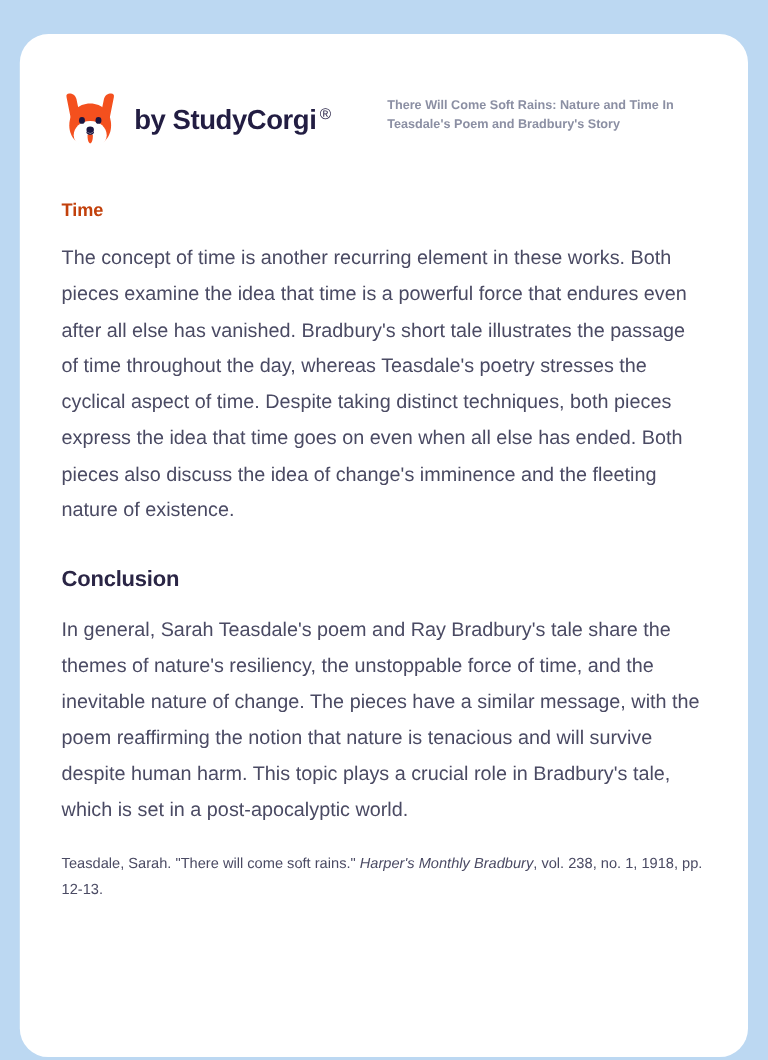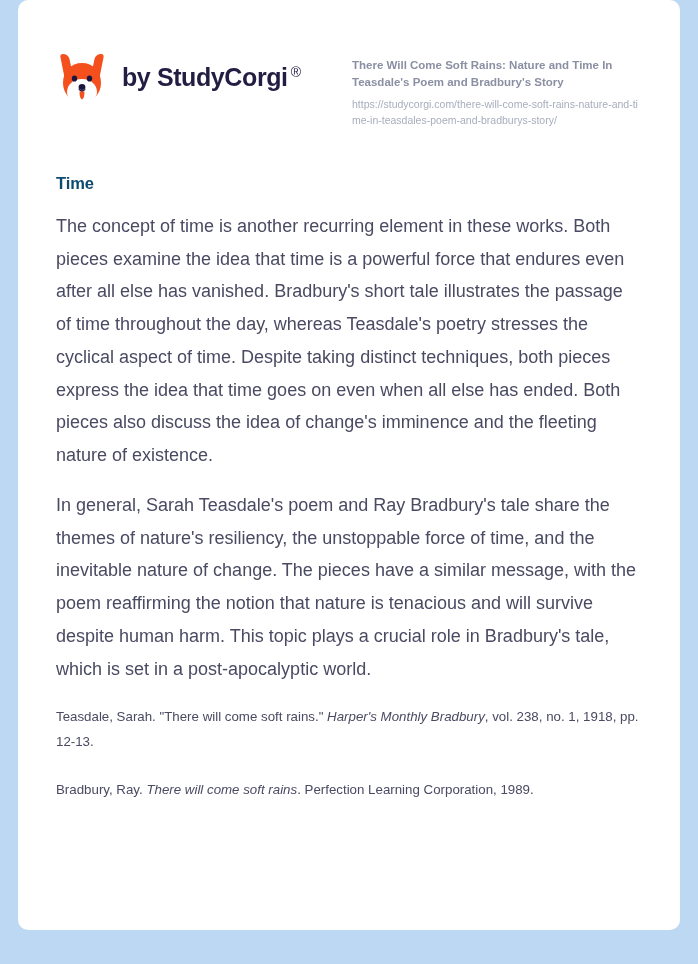--- a/index.html
+++ b/index.html
@@ -9,25 +9,25 @@
   body {
     width: 698px;
     height: 964px;
     background: #bcd8f2;
     font-family: "Liberation Sans", sans-serif;
     overflow: hidden;
   }
   .page-card {
     position: absolute;
     left: 18px;
-    top: 0;
+    top: 31px;
     width: 662px;
     height: 930px;
     background: #ffffff;
-    border-radius: 10px;
+    border-radius: 26px;
     box-sizing: border-box;
     overflow: hidden;
   }
   .header {
     display: flex;
     align-items: flex-start;
     justify-content: space-between;
     padding: 44px 38px 0 38px;
   }
   .brand {
@@ -84,21 +84,21 @@
   h2.section-title {
     font-size: 20px;
     font-weight: bold;
     color: #2a2545;
     margin: 36px 0 0 0;
     letter-spacing: -0.2px;
   }
   h3.section-title {
     font-size: 16.5px;
     font-weight: bold;
-    color: #0c4a6e;
+    color: #c2410c;
     margin: 0;
     letter-spacing: -0.1px;
   }
   p.body-text {
     font-size: 18px;
     color: #4a4a63;
     line-height: 1.82;
     margin: 17px 0 0 0;
     text-align: left;
   }
@@ -137,33 +137,32 @@
           <ellipse cx="26" cy="37" rx="3.4" ry="2.9" fill="#1b1640"></ellipse>
           <path d="M22.6 39.8 Q26 44 29.4 39.8 L29.4 38.6 Q26 42 22.6 38.6 Z" fill="#1b1640"></path>
           <path d="M23.6 41.5 C23.6 41.5 23.2 48.5 26 49.5 C28.8 48.5 28.4 41.5 28.4 41.5 Z" fill="#f4501e"></path>
         </svg>
       </span>
       <span class="brand-text"><span>by StudyCorgi</span><span class="brand-reg">®</span></span>
     </div>
 
     <div class="header-right">
       <p class="doc-title">There Will Come Soft Rains: Nature and Time In Teasdale's Poem and Bradbury's Story</p>
-      <p class="doc-url">https://studycorgi.com/there-will-come-soft-rains-nature-and-time-in-teasdales-poem-and-bradburys-story/</p>
     </div>
 
   </div>
 
   <div class="content">
 
     <h3 class="section-title">Time</h3>
     <p class="body-text">The concept of time is another recurring element in these works. Both pieces examine the idea that time is a powerful force that endures even after all else has vanished. Bradbury's short tale illustrates the passage of time throughout the day, whereas Teasdale's poetry stresses the cyclical aspect of time. Despite taking distinct techniques, both pieces express the idea that time goes on even when all else has ended. Both pieces also discuss the idea of change's imminence and the fleeting nature of existence.</p>
 
+    <h2 class="section-title">Conclusion</h2>
     <p class="body-text">In general, Sarah Teasdale's poem and Ray Bradbury's tale share the themes of nature's resiliency, the unstoppable force of time, and the inevitable nature of change. The pieces have a similar message, with the poem reaffirming the notion that nature is tenacious and will survive despite human harm. This topic plays a crucial role in Bradbury's tale, which is set in a post-apocalyptic world.</p>
 
 
     <div class="works-cited-block">
       <p class="citation"><span>Teasdale, Sarah. "There will come soft rains." </span><i class="title-italic">Harper's Monthly Bradbury</i><span>, vol. 238, no. 1, 1918, pp. 12-13.</span></p>
-      <p class="citation"><span>Bradbury, Ray. </span><i class="title-italic">There will come soft rains</i><span>. Perfection Learning Corporation, 1989.</span></p>
     </div>
 
   </div>
 
 </div>
 
 </body></html>

